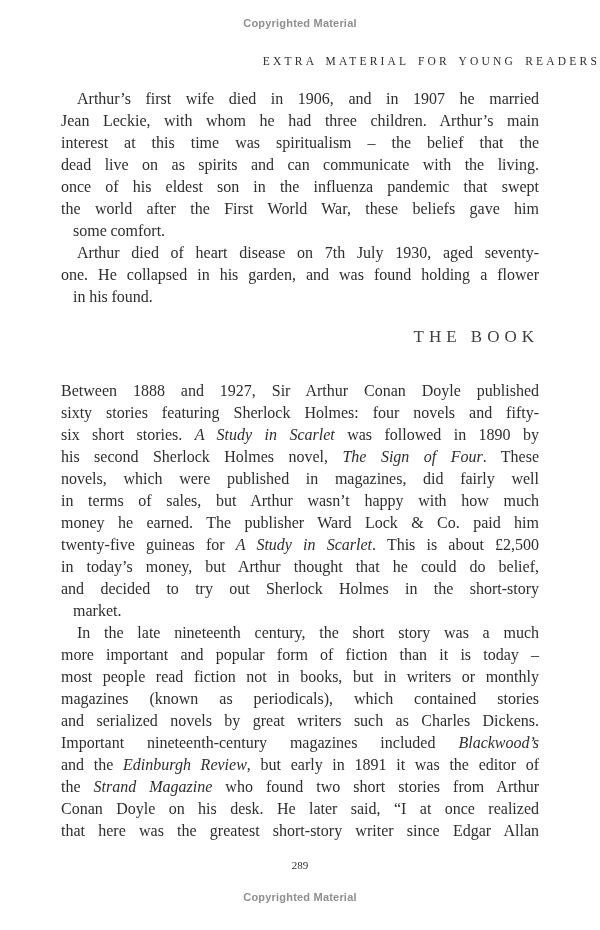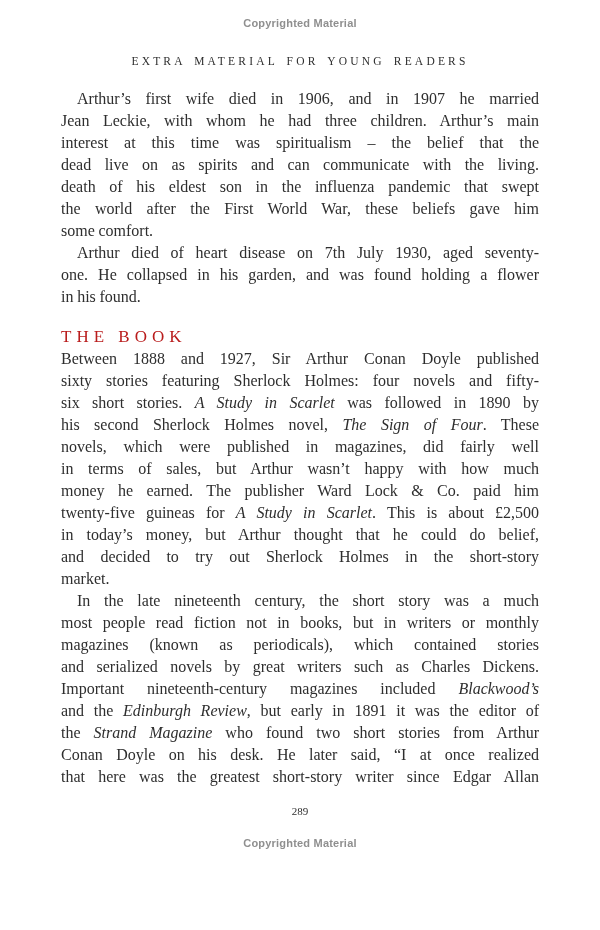--- a/index.html
+++ b/index.html
@@ -21,50 +21,50 @@
     color: #8f8f8f;
     font-family: "Liberation Sans", "DejaVu Sans", sans-serif;
     font-weight: bold;
     font-size: 11px;
     line-height: 14px;
     letter-spacing: 0.2px;
   }
   .copyright-notice.top { padding-top: 16px; }
   .copyright-notice.bottom { margin-top: 16px; }
   .running-header {
-    text-align: center;
+    text-align: right;
     margin-top: 24px;
     font-size: 11.5px;
     line-height: 14px;
     letter-spacing: 3.2px;
     word-spacing: 3px;
     color: #2e2e2e;
   }
   .body-text {
     width: 478px;
     margin: 20px auto 0 auto;
     font-size: 16px;
     line-height: 22px;
     color: #2e2e2e;
   }
   .paragraph { margin: 0; }
   .line {
     text-align: justify;
     text-align-last: justify;
     word-spacing: -0.02em;
   }
-  .line.last { text-align-last: left; }
+  .line.last { text-align-last: left; margin-left: 12px; }
   .line.indent { text-indent: 16px; font-family: Liberation Serif, serif; }
   .section-heading {
-    text-align: left;
+    text-align: right;
     font-size: 17px;
     line-height: 22px;
     letter-spacing: 5px;
-    margin: 18px 0 0 0;
-    color: #b91c1c;
+    margin: 18px 0 32px 0;
+    color: #404040;
   }
   .page-number {
     text-align: center;
     font-size: 11px;
     line-height: 18px;
     margin-top: 14px;
     color: #2e2e2e;
   }
 </style>
 </head>
@@ -74,21 +74,21 @@
   <div class="copyright-notice top">Copyrighted Material</div>
 
   <div class="running-header">EXTRA MATERIAL FOR YOUNG READERS</div>
 
   <div class="body-text" id="content">
       <div class="paragraph">
         <div class="line indent">Arthur’s first wife died in 1906, and in 1907 he married</div>
         <div class="line">Jean Leckie, with whom he had three children. Arthur’s main</div>
         <div class="line">interest at this time was spiritualism – the belief that the</div>
         <div class="line">dead live on as spirits and can communicate with the living.</div>
-        <div class="line">death of his eldest son in the influenza pandemic that swept</div>
+        <div class="line">once of his eldest son in the influenza pandemic that swept</div>
         <div class="line">the world after the First World War, these beliefs gave him</div>
         <div class="line last">some comfort.</div>
       </div>
       <div class="paragraph">
         <div class="line indent">Arthur died of heart disease on 7th July 1930, aged seventy-</div>
         <div class="line">one. He collapsed in his garden, and was found holding a flower</div>
         <div class="line last">in his found.</div>
       </div>
       <div class="section-heading">THE BOOK</div>
       <div class="paragraph">
@@ -99,20 +99,21 @@
         <div class="line">novels, which were published in magazines, did fairly well</div>
         <div class="line">in terms of sales, but Arthur wasn’t happy with how much</div>
         <div class="line">money he earned. The publisher Ward Lock &amp; Co. paid him</div>
         <div class="line">twenty-five guineas for <i>A Study in Scarlet</i>. This is about £2,500</div>
         <div class="line">in today’s money, but Arthur thought that he could do belief,</div>
         <div class="line">and decided to try out Sherlock Holmes in the short-story</div>
         <div class="line last">market.</div>
       </div>
       <div class="paragraph">
         <div class="line indent">In the late nineteenth century, the short story was a much</div>
+        <div class="line">more important and popular form of fiction than it is today –</div>
         <div class="line">most people read fiction not in books, but in writers or monthly</div>
         <div class="line">magazines (known as periodicals), which contained stories</div>
         <div class="line">and serialized novels by great writers such as Charles Dickens.</div>
         <div class="line">Important nineteenth-century magazines included <i>Blackwood’s</i></div>
         <div class="line">and the <i>Edinburgh Review</i>, but early in 1891 it was the editor of</div>
         <div class="line">the <i>Strand Magazine</i> who found two short stories from Arthur</div>
         <div class="line">Conan Doyle on his desk. He later said, “I at once realized</div>
         <div class="line">that here was the greatest short-story writer since Edgar Allan</div>
       </div>
     </div>

